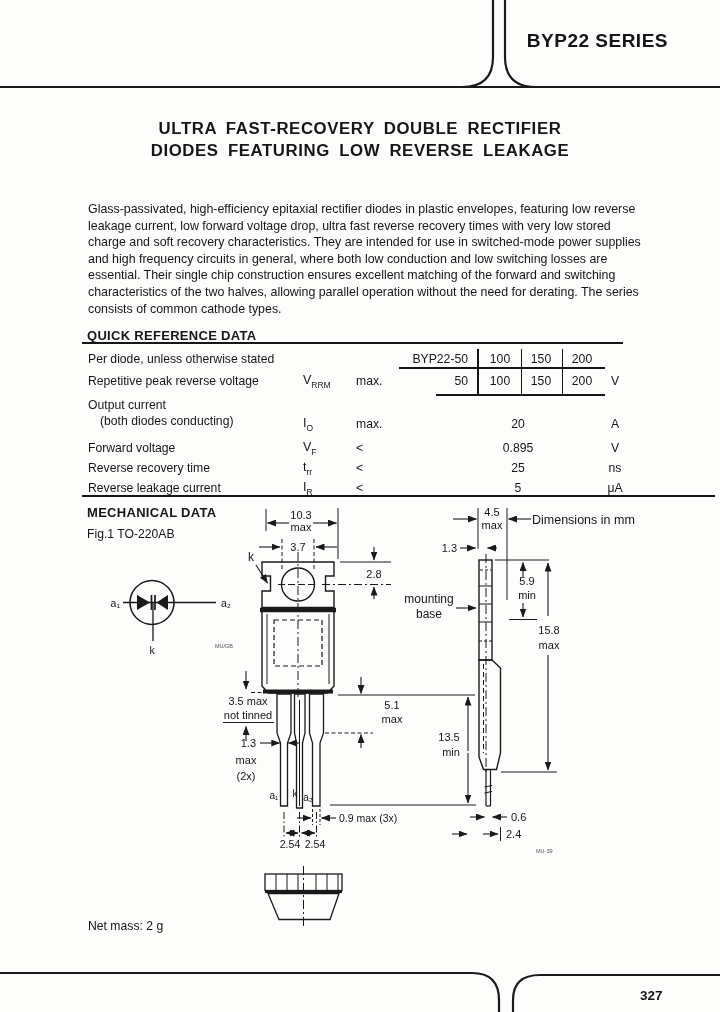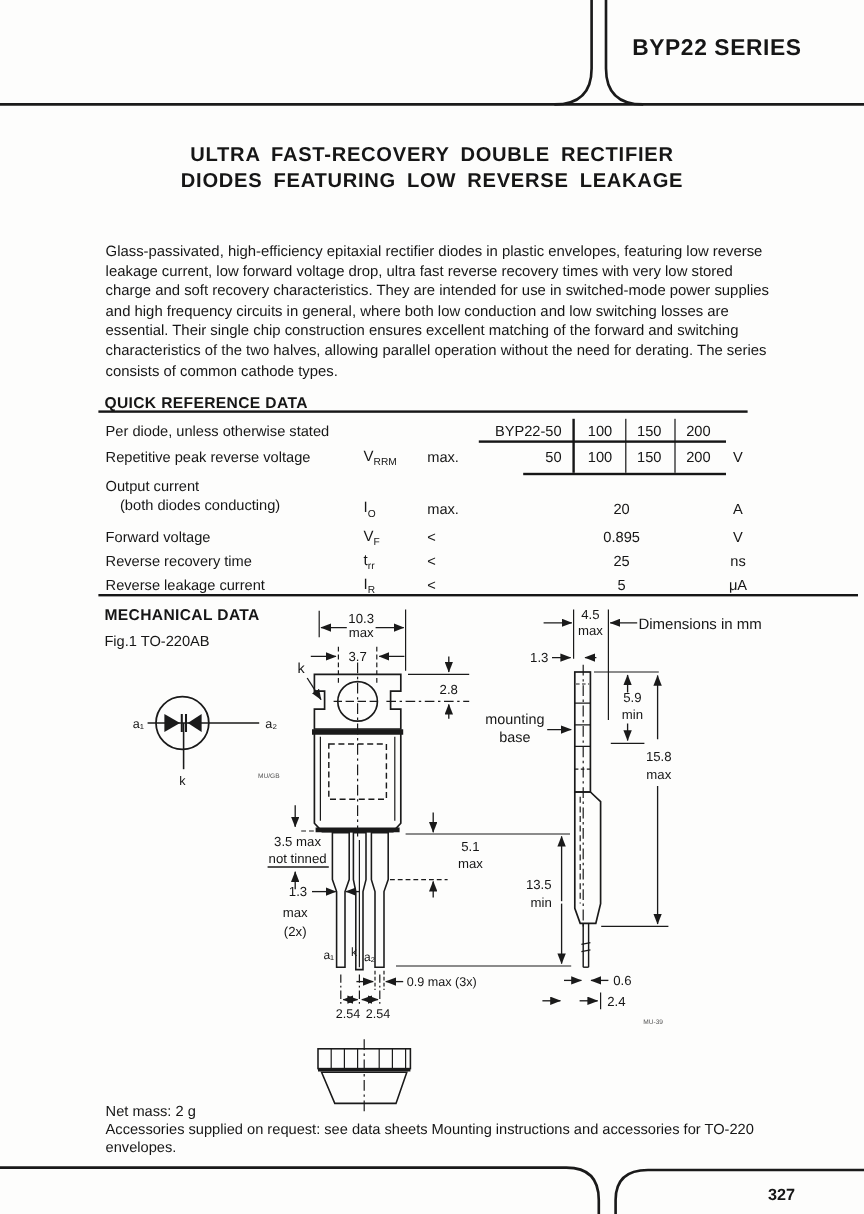--- a/index.html
+++ b/index.html
@@ -273,21 +273,20 @@
       <line class="ln" x1="316" y1="874" x2="316" y2="890.5" stroke-width="1"></line>
       <line class="ln" x1="327" y1="874" x2="327" y2="890.5" stroke-width="1"></line>
       <line class="ln" x1="338" y1="874" x2="338" y2="890.5" stroke-width="1"></line>
       <line class="ln" x1="265" y1="891.5" x2="342" y2="891.5" stroke-width="3"></line>
       <path class="ln" d="M268,893.5 H339 L330,919.5 H279 Z" fill="#fdfdfc" stroke-width="1.3"></path>
       <line class="ln" x1="303.5" y1="866" x2="303.5" y2="927" stroke-width="1" stroke-dasharray="9 3 2 3"></line>
     </g>
   </svg>
 
   <div class="abs t12" style="left:88px;top:919px;">Net mass: 2 g</div>
-  <div class="abs" style="left:88px;top:934px;width:570px;font-size:12.2px;line-height:14.8px;">Accessories supplied on request: see data sheets Mounting instructions and accessories for TO-220 envelopes.</div>
 
   <svg style="top:965px;" width="720" height="47" viewBox="0 965 720 47">
     <path class="ln" d="M0,973 H472 Q499,973 499,1000 L499,1012" stroke-width="2.2"></path>
     <path class="ln" d="M513,1012 L513,1000 Q513,975 540,975 H720" stroke-width="2.2"></path>
   </svg>
   <div class="abs foot" style="left:531px;top:990px;margin-top:40px;">July 1986</div>
   <div class="abs pageno" style="left:640px;top:988px;">327</div>
 
 </div>
 

